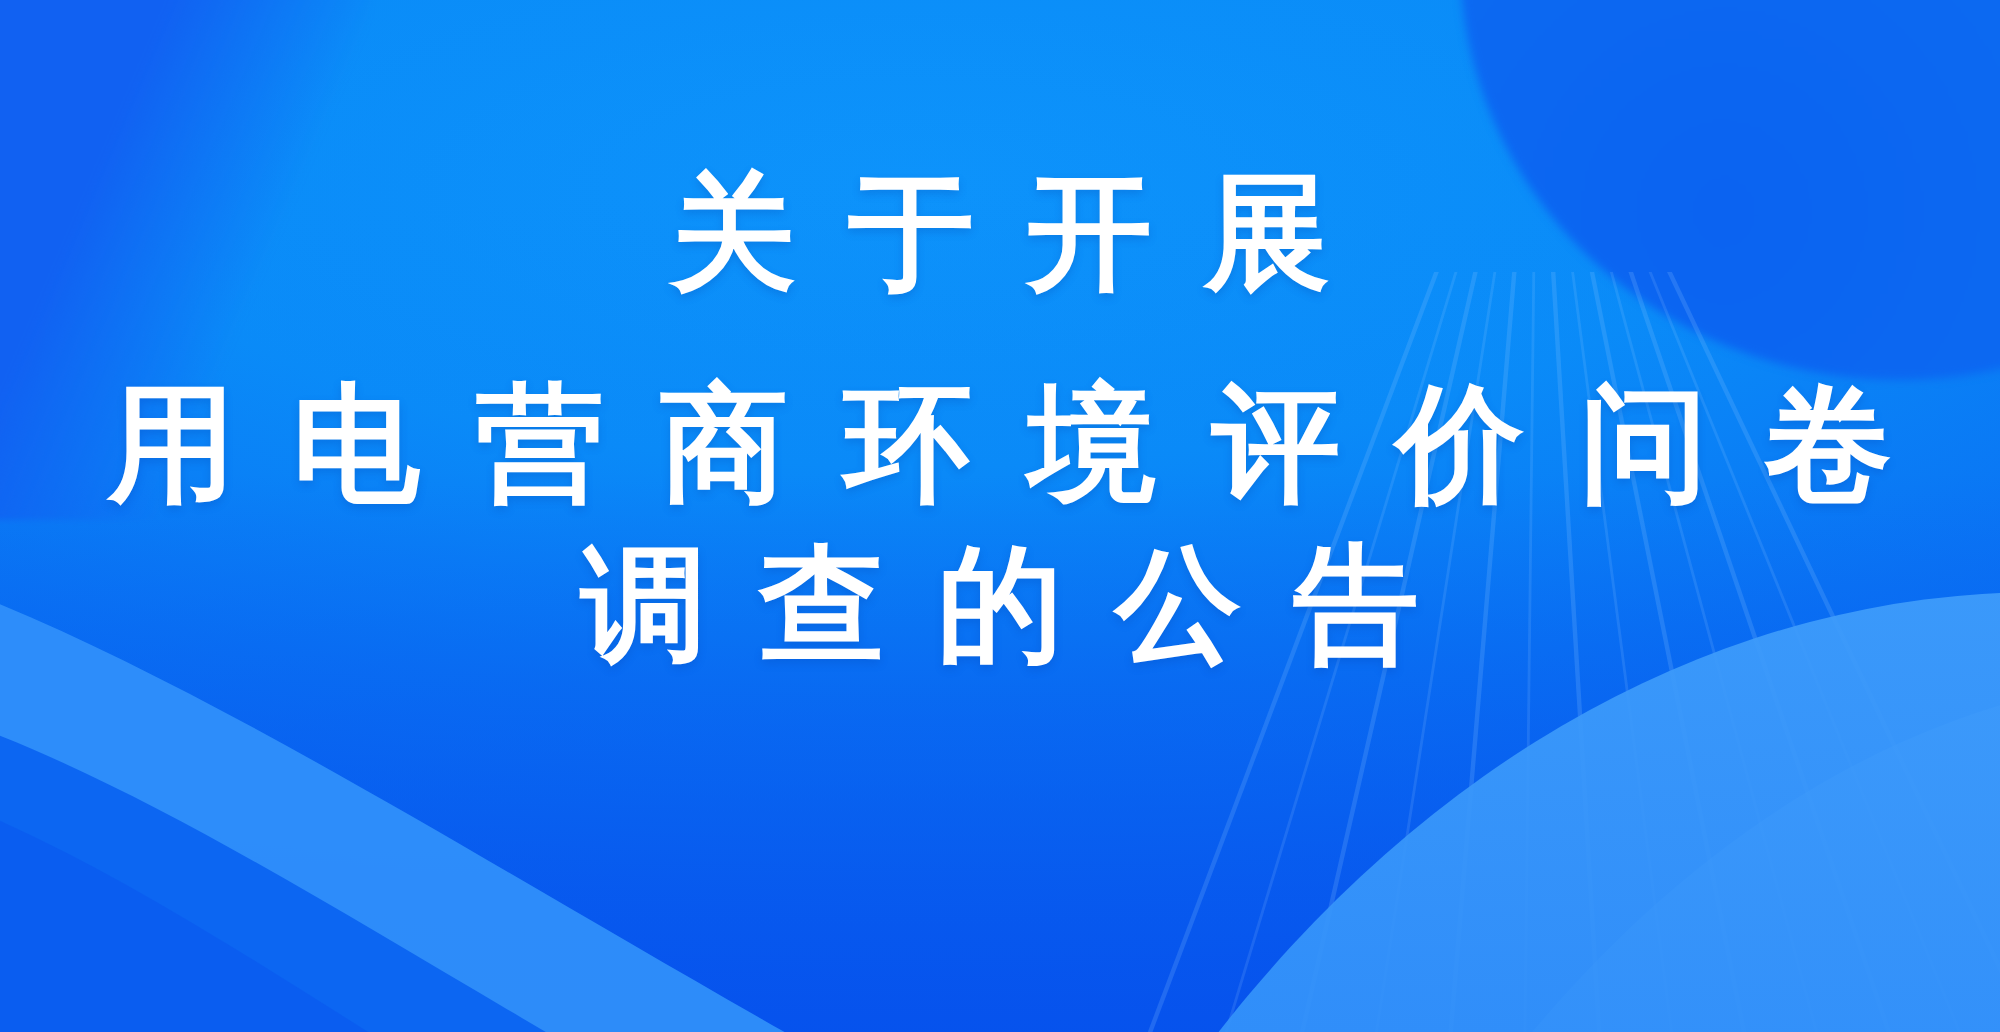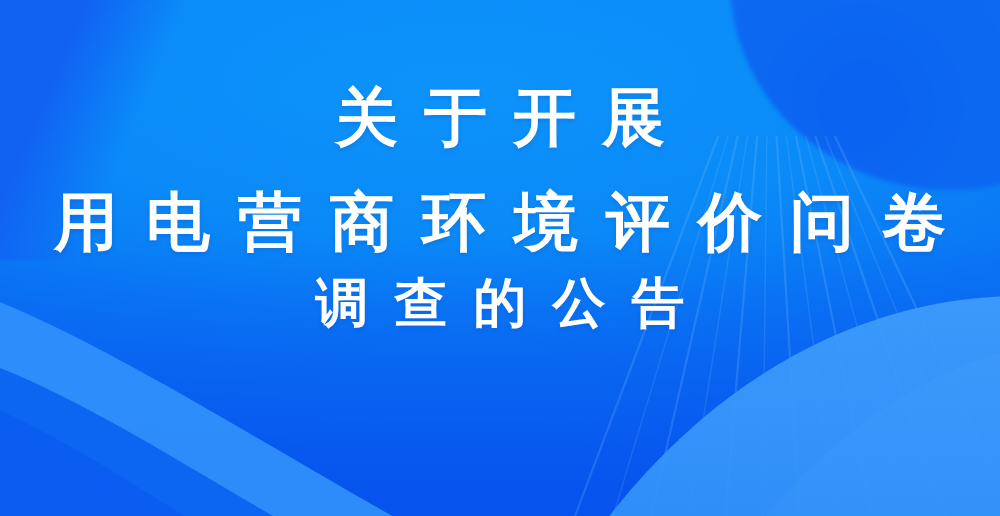--- a/index.html
+++ b/index.html
@@ -112,23 +112,24 @@
     margin-bottom: 22px;
   }
   .line-2 {
     font-size: 64px;
     letter-spacing: 28px;
     text-indent: 28px;
     margin-bottom: 22px;
     margin-top: 41px;
   }
   .line-3 {
-    font-size: 53px;
+    font-size: 63px;
     letter-spacing: 26px;
     text-indent: 26px;
+    font-family: Liberation Mono, monospace;
   }
 </style>
 </head>
 <body>
 
 <div class="banner">
 
   <div class="bg-base"></div>
   <div class="bg-vert"></div>
   <div class="bg-leftband"></div>

